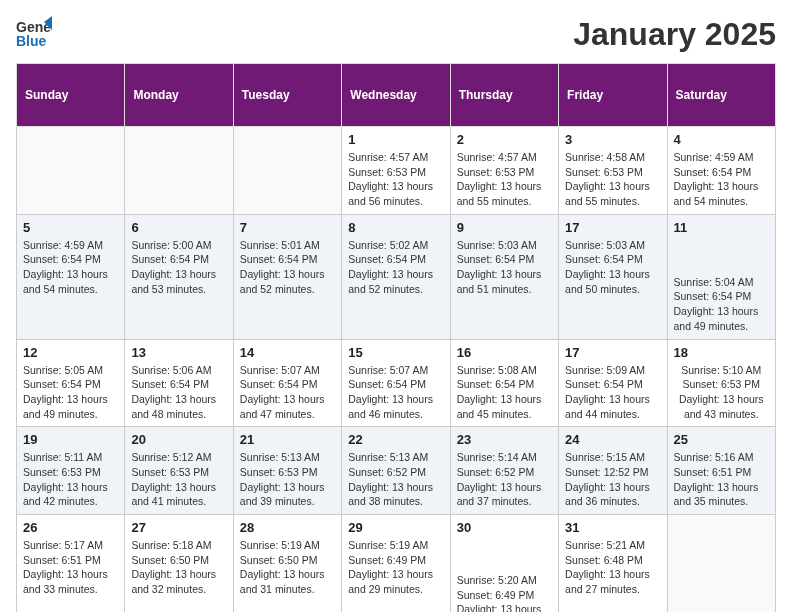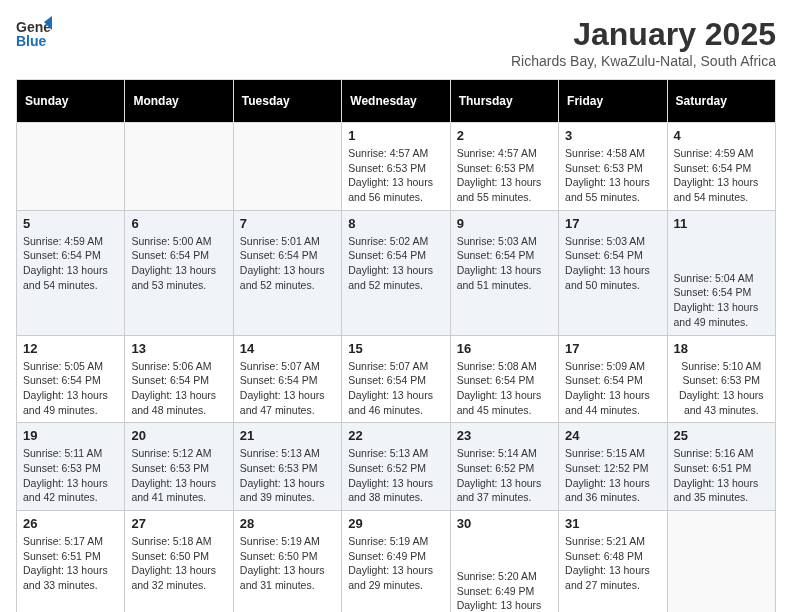--- a/index.html
+++ b/index.html
@@ -32,24 +32,24 @@
     .location {
       font-size: 14px;
       color: #555;
     }
     .calendar {
       width: 100%;
       border-collapse: collapse;
       font-size: 11px;
     }
     .calendar thead th {
-      background-color: #000000;
+      background-color: #701a75;
       color: #fff;
       text-align: left;
-      padding: 14px 8px;
+      padding: 24px 8px;
       font-size: 12px;
       font-weight: bold;
       border: 1px solid #ddd;
     }
     .calendar tbody td {
       vertical-align: top;
       border: 1px solid #ccc;
       padding: 5px 6px;
       min-height: 80px;
       width: 108px;
@@ -80,21 +80,20 @@
     <div style="display:flex;align-items:center;gap:2px;">
       <svg width="36" height="36" viewBox="0 0 36 36">
         <text x="0" y="16" font-family="Arial" font-size="14" font-weight="bold" fill="#333">General</text>
         <text x="0" y="30" font-family="Arial" font-size="14" font-weight="bold" fill="#1a6eb5">Blue</text>
         <polygon points="28,6 36,0 36,14" fill="#1a6eb5"></polygon>
       </svg>
     </div>
   </div>
   <div class="title-block">
     <div class="month-title">January 2025</div>
-    <div class="location">Richards Bay, KwaZulu-Natal, South Africa</div>
   </div>
 </div>
 
 <table class="calendar">
   <thead>
     <tr id="header-row">
         <th>Sunday</th>
         <th>Monday</th>
         <th>Tuesday</th>
         <th>Wednesday</th>

